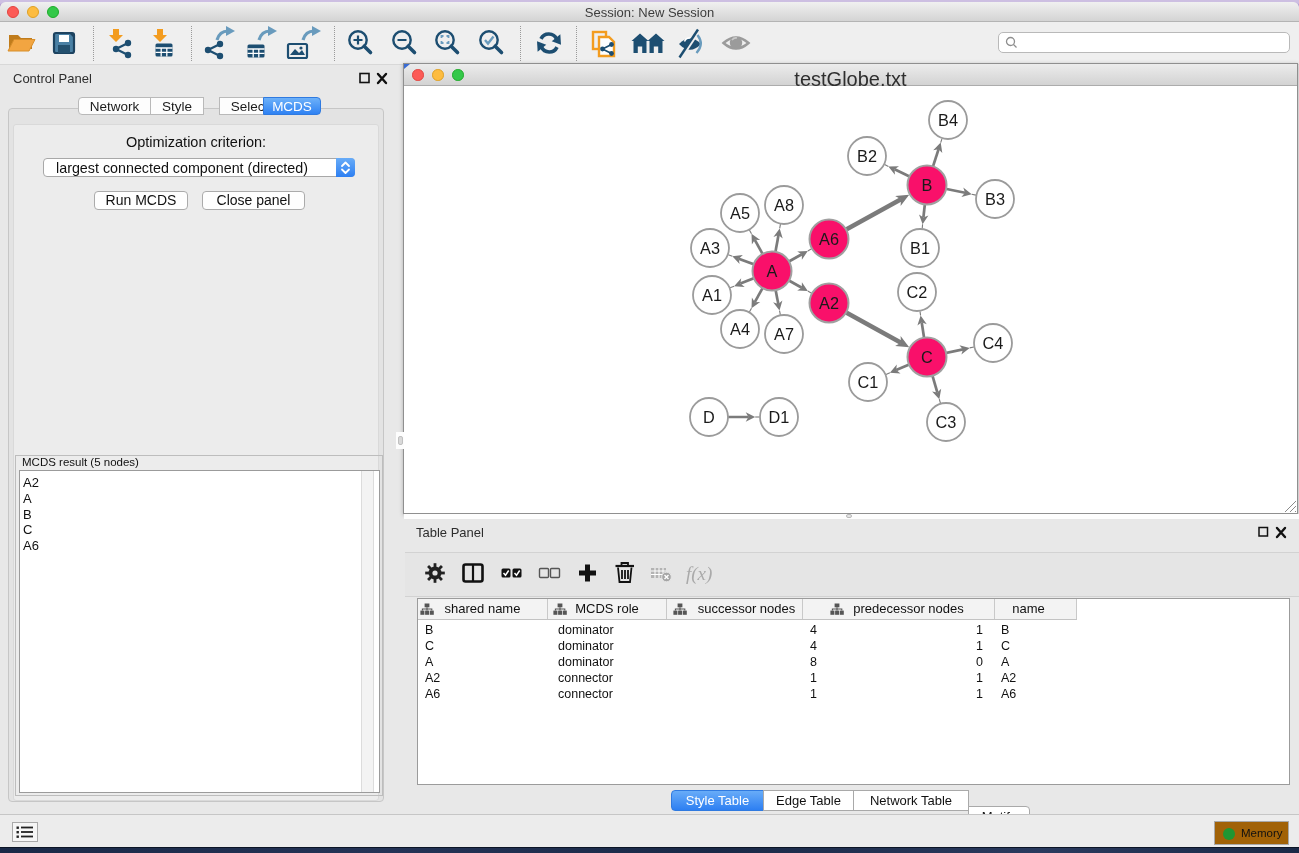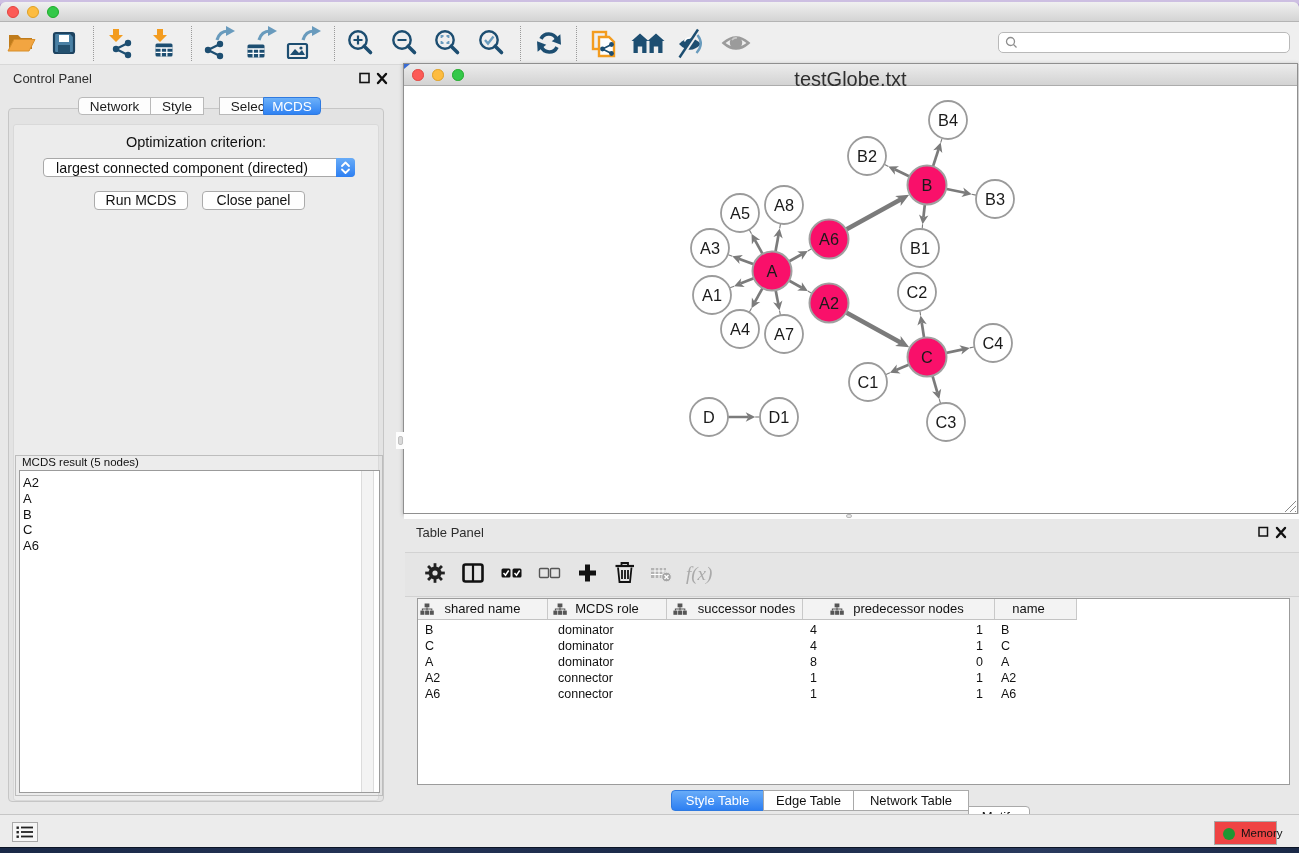--- a/index.html
+++ b/index.html
@@ -49,33 +49,34 @@
 #tablebox { left:417px; top:596px; width:873px; height:187px; background:#fff; border:1px solid #9b9b9b; }
 #thead { position:absolute; left:0; top:0; width:659px; height:21px; background:#f3f3f3; border-bottom:1px solid #c3c3c3; }
 .hcell { position:absolute; top:0; height:20px; line-height:20px; font-size:13px; color:#111; text-align:center; border-right:1px solid #c9c9c9; }
 .trow { position:absolute; font-size:12.5px; color:#111; height:16px; line-height:16px; }
 
 .btab { position:absolute; top:788px; height:21px; background:#fff; border:1px solid #a9a9a9; font-size:13px; color:#111; text-align:center; line-height:20px; }
 .btab.sel { background:linear-gradient(#68acf8,#2d7ff2); color:#fff; border-color:#2f7ae0; }
 
 #statusbar { left:0; top:812px; width:1299px; height:33px; background:#ececec; border-top:1px solid #c6c6c6; }
 #listbtn { left:12px; top:820px; width:26px; height:20px; background:#f6f6f6; border:1px solid #a9a9a9; }
-#membtn { left:1214px; top:819px; width:63px; height:24px; background:#ef4444; border:1px solid #a9a9a9; font-size:11.5px; color:#111;padding-left:15px; }
+#membtn { left:1214px; top:819px; width:75px; height:24px; background:#a16207; border:1px solid #a9a9a9; font-size:11.5px; color:#111;padding-left:15px; }
 #membtn .dot { position:absolute; left:8px; top:6px; width:12px; height:12px; border-radius:50%; background:#1f9632; }
 #membtn .mt { position:absolute; left:26px; top:5px; }
 #desktop-bottom { left:0; top:847px; width:1299px; height:6px; background:linear-gradient(90deg,#1a2947,#243356 30%,#1a2947 55%,#2a3a5e 80%,#1a2947); border-top:1px solid #0c1526; }
 </style>
 </head>
 <body>
 <div class="abs" id="desktop-top"></div>
 <div class="abs" id="appwin">
   <div class="abs" id="titlebar">
     <div class="tl t1"></div>
       <div class="tl t2"></div>
       <div class="tl t3"></div>
+    <div class="abs" id="titletext">Session: New Session</div>
   </div>
   <div class="abs" id="toolbar">
     <div class="tsep" style="left:93px"></div>
     <div class="tsep" style="left:191px"></div>
     <div class="tsep" style="left:334px"></div>
     <div class="tsep" style="left:520px"></div>
     <div class="tsep" style="left:576px"></div>
     <svg class="abs" style="left:0;top:0" width="780" height="43" id="tbicons">
       <path d="M9 13 L18 13 L21 16 L32 16 L32 27 L9 27 Z" fill="#c07c1c"></path>
       <path d="M8 29 L14 17.5 L35 17.5 L29 29 Z" fill="#f2a541" stroke="#d88f2b" stroke-width="1"></path>

